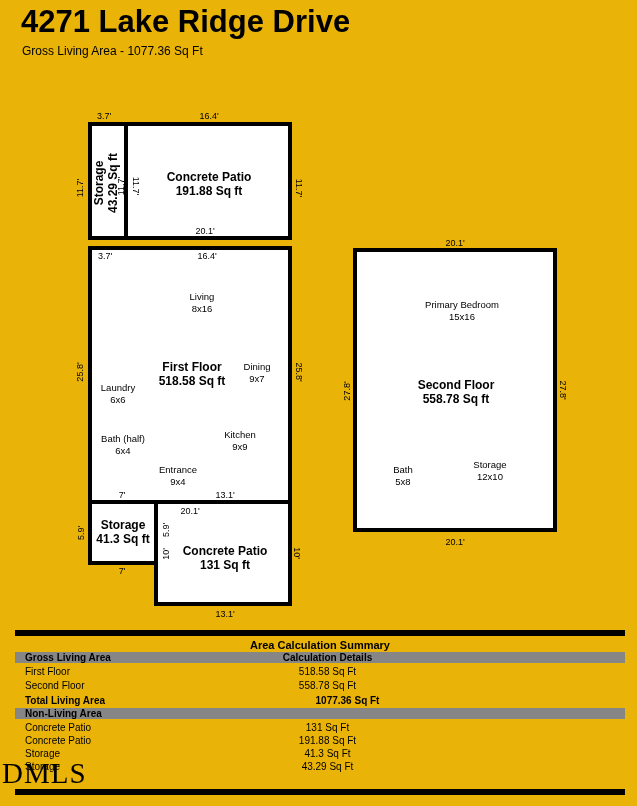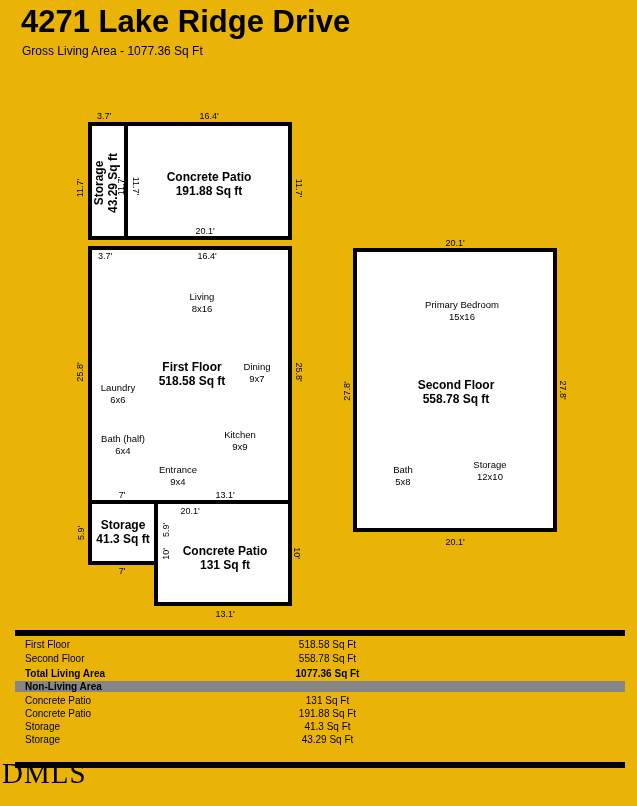--- a/index.html
+++ b/index.html
@@ -34,21 +34,21 @@
   .tbl-title { margin-top:2px; height:14px; line-height:14px; text-align:center;
                font-size:11px; font-weight:bold; }
   .grayrow { display:flex; height:11px; line-height:11px; background:#868686;
              font-size:10px; font-weight:bold; }
   .trow { display:flex; height:14px; line-height:14px; font-size:10px; }
   .trow.nl { height:13px; line-height:13px; }
   .trow.total { font-weight:bold; }
   .c1 { flex:0 0 170px; padding-left:10px; box-sizing:border-box; }
   .c2 { width:285px; text-align:center; }
   .rows-living { margin-top:2px; }
-  .total-living { margin-top:1px; }
+  .total-living { margin-top:1px;gap:20px; }
   .gray2 { margin-top:0; }
   .rows-nl { margin-top:2px; }
   .total-nl { margin-top:1px; }
   .bar2 { margin-top:1px; }
 
   .watermark { position:absolute; left:2px; top:757px; z-index:1;
                font-family:"Liberation Serif", serif; font-size:29px; font-weight:400;
                letter-spacing:1px; color:#000; }
 </style>
 </head>
@@ -152,20 +152,25 @@
   <div class="room" style="left:490px;top:471px">
     <span>Storage</span>
     <span>12x10</span>
   </div>
   <span class="lbl" style="left:455px;top:542px">20.1'</span>
 
   <div class="watermark">DMLS</div>
 
   <div class="summary">
     <div class="bar"></div>
+    <div class="tbl-title">Area Calculation Summary</div>
+    <div class="grayrow">
+      <div class="c1">Gross Living Area</div>
+      <div class="c2">Calculation Details</div>
+    </div>
     <div class="rows-living">
       <div class="trow">
         <div class="c1">First Floor</div>
         <div class="c2">518.58 Sq Ft</div>
       </div>
       <div class="trow">
         <div class="c1">Second Floor</div>
         <div class="c2">558.78 Sq Ft</div>
       </div>
     </div>

